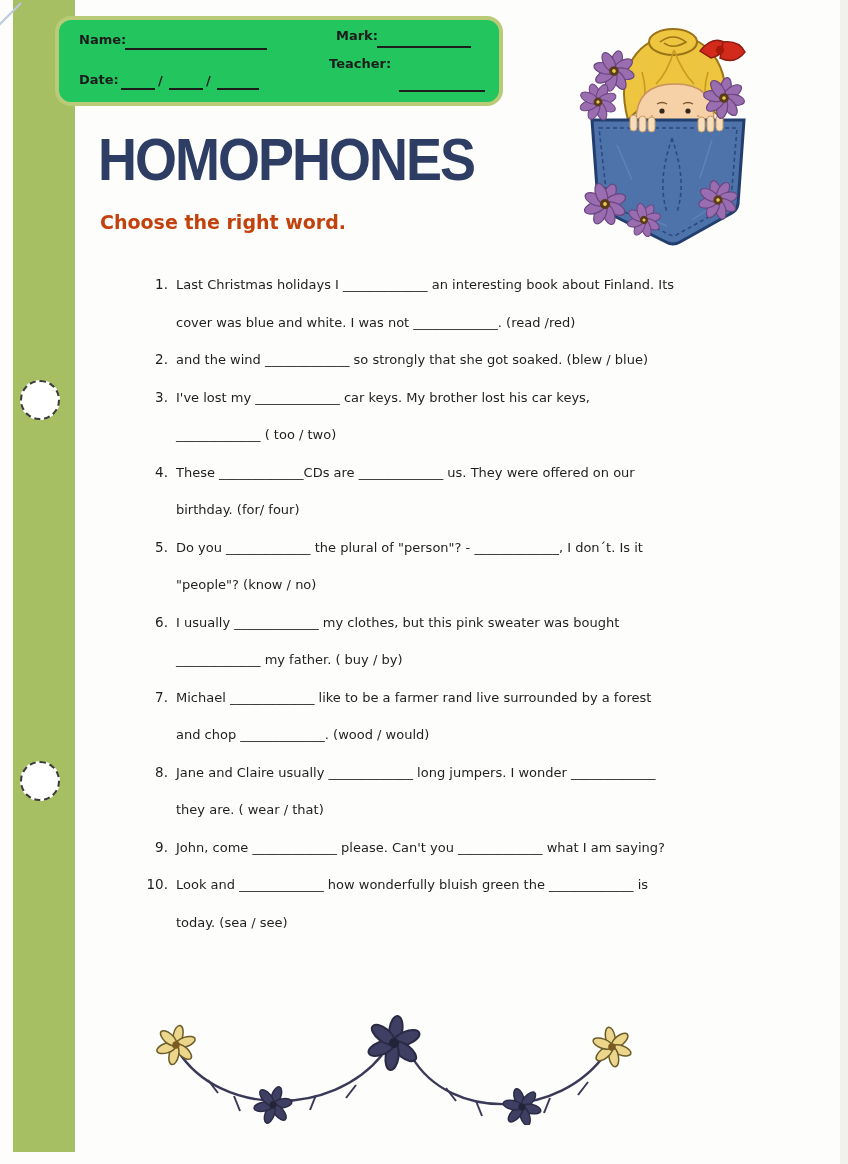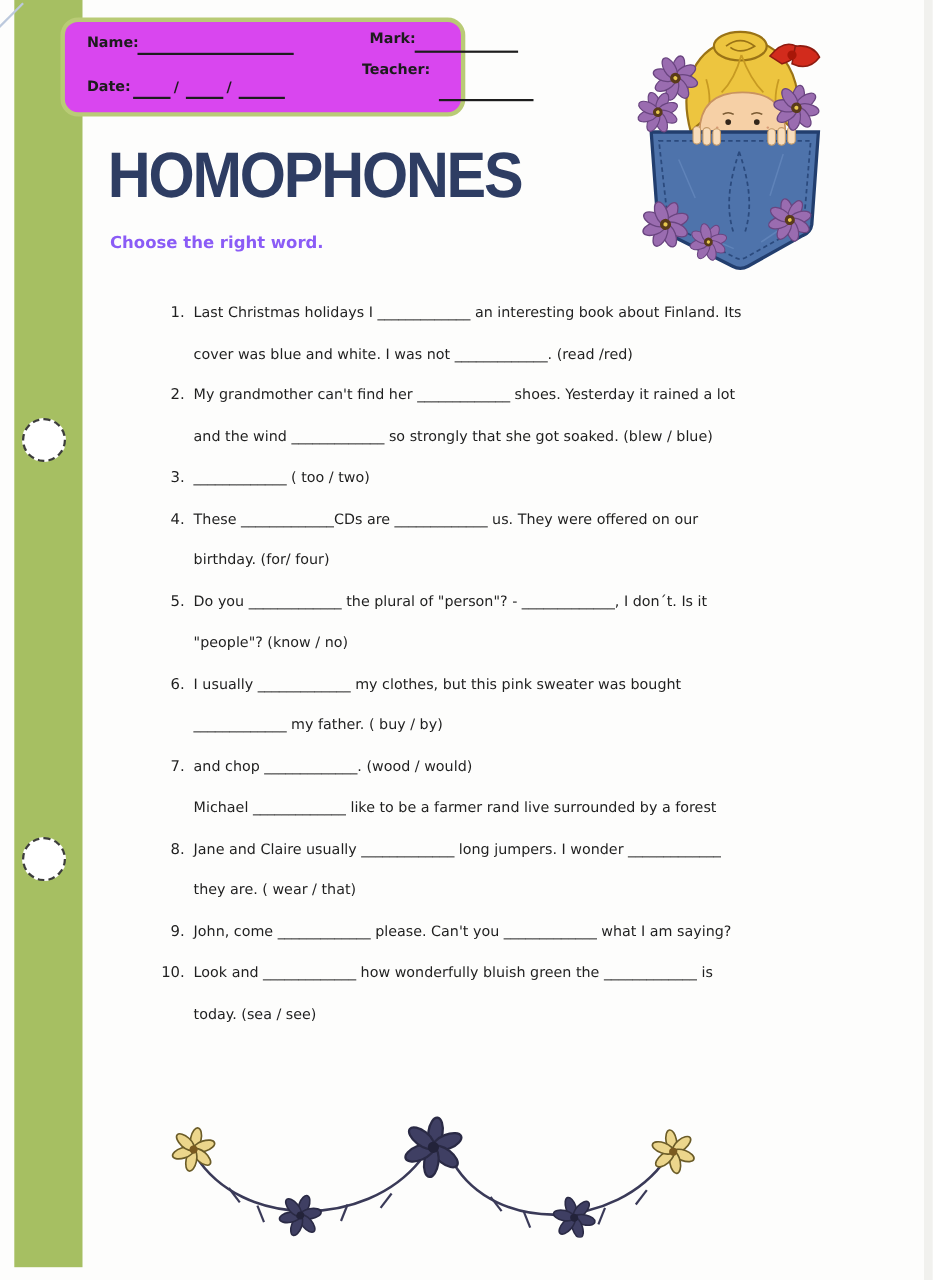--- a/index.html
+++ b/index.html
@@ -10,29 +10,29 @@
   }
   
   .binder-strip{position:absolute;left:13px;top:0;width:62px;height:1152px;background:#a6bf62;}
   .punch-hole{position:absolute;left:20px;width:40px;height:40px;border-radius:50%;
     background:#ffffff;border:2px dashed #3c3c3c;box-sizing:border-box;}
   .hole-1{top:380px;} .hole-2{top:761px;}
   .corner-fold{position:absolute;left:-8px;top:14px;width:34px;height:2px;background:#bcc9dd;transform:rotate(-45deg);}
   .page-edge{position:absolute;right:0;top:0;width:8px;height:1164px;background:#f1f1ee;}
 
   
-  .header-box{position:absolute;left:55px;top:16px;width:368px;height:90px;background:#d946ef;
+  .header-box{position:absolute;left:55px;top:16px;width:448px;height:90px;background:#22c55e;
     border:4px solid #b9cb76;border-radius:16px;box-sizing:border-box;}
   .hb-label{position:absolute;font-size:13px;font-weight:bold;color:#1c1c1c;white-space:nowrap;}
   .hb-line{position:absolute;height:0;border-bottom:2px solid #1d1d1d;}
 
   
   .page-title{position:absolute;left:98px;top:126px;font-family:"Liberation Sans",sans-serif;
     font-size:54px;font-weight:bold;letter-spacing:-2px;color:#2e3d63;transform:scaleY(1.08);transform-origin:left top;white-space:nowrap;}
-  .instruction{position:absolute;left:100px;top:211px;font-size:15px;font-weight:bold;color:#8b5cf6;white-space:nowrap;}
+  .instruction{position:absolute;left:100px;top:211px;font-size:19px;font-weight:bold;color:#c2410c;white-space:nowrap;}
 
   
   .exercises{position:absolute;left:176px;top:266px;width:620px;}
   .item{position:relative;}
   .num{position:absolute;left:-34px;top:0;width:26px;text-align:right;
     font-size:13.5px;line-height:37.5px;color:#1f1f1f;}
   .line{height:37.5px;line-height:37.5px;font-size:13px;color:#1f1f1f;white-space:nowrap;}
 
   
   .pocket-girl{position:absolute;left:572px;top:20px;width:212px;height:232px;}
@@ -135,46 +135,46 @@
 </svg>
 
 <div class="exercises">
   <div class="item">
     <span class="num">1.</span>
     <div class="line">Last Christmas holidays I _____________ an interesting book about Finland. Its</div>
     <div class="line">cover was blue and white. I was not _____________. (read /red)</div>
   </div>
   <div class="item">
     <span class="num">2.</span>
-    <div class="line">My grandmother can't find her _____________ shoes. Yesterday it rained a lot</div>
     <div class="line">and the wind _____________ so strongly that she got soaked. (blew / blue)</div>
   </div>
   <div class="item">
     <span class="num">3.</span>
+    <div class="line">I've lost my _____________ car keys. My brother lost his car keys,</div>
     <div class="line">_____________ ( too / two)</div>
   </div>
   <div class="item">
     <span class="num">4.</span>
     <div class="line">These _____________CDs are _____________ us. They were offered on our</div>
     <div class="line">birthday. (for/ four)</div>
   </div>
   <div class="item">
     <span class="num">5.</span>
     <div class="line">Do you _____________ the plural of "person"? - _____________, I don´t. Is it</div>
     <div class="line">"people"? (know / no)</div>
   </div>
   <div class="item">
     <span class="num">6.</span>
     <div class="line">I usually _____________ my clothes, but this pink sweater was bought</div>
     <div class="line">_____________ my father. ( buy / by)</div>
   </div>
   <div class="item">
     <span class="num">7.</span>
+    <div class="line">Michael _____________ like to be a farmer rand live surrounded by a forest</div>
     <div class="line">and chop _____________. (wood / would)</div>
-    <div class="line">Michael _____________ like to be a farmer rand live surrounded by a forest</div>
   </div>
   <div class="item">
     <span class="num">8.</span>
     <div class="line">Jane and Claire usually _____________ long jumpers. I wonder _____________</div>
     <div class="line">they are. ( wear / that)</div>
   </div>
   <div class="item">
     <span class="num">9.</span>
     <div class="line">John, come _____________ please. Can't you _____________ what I am saying?</div>
   </div>

